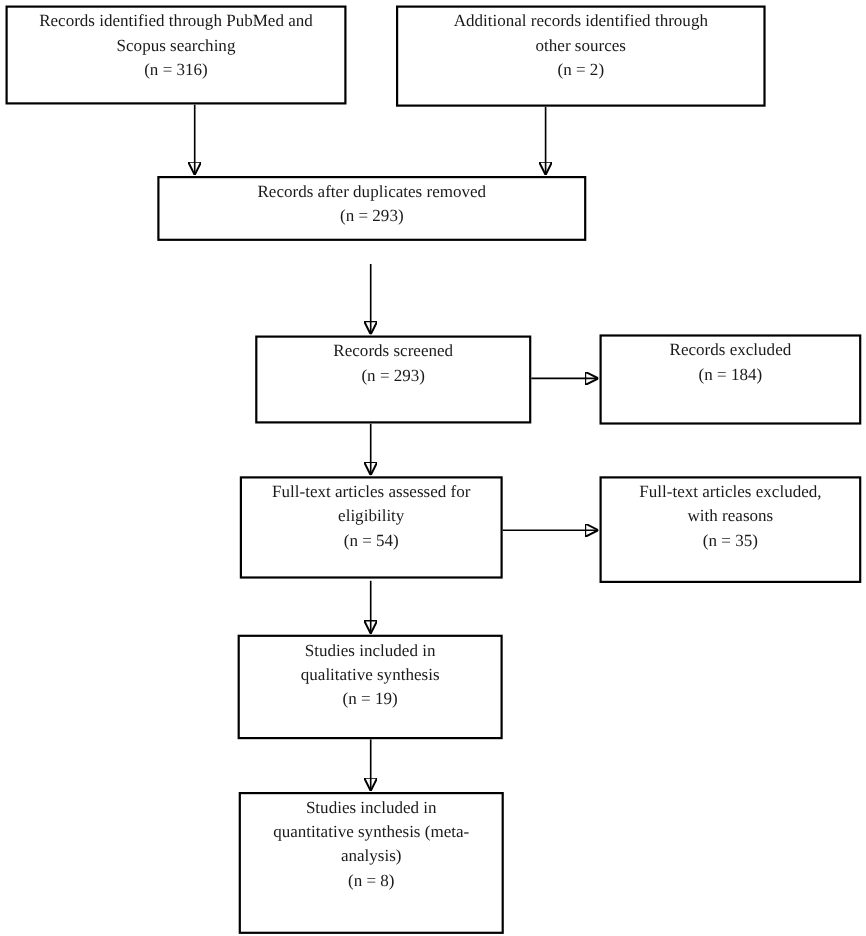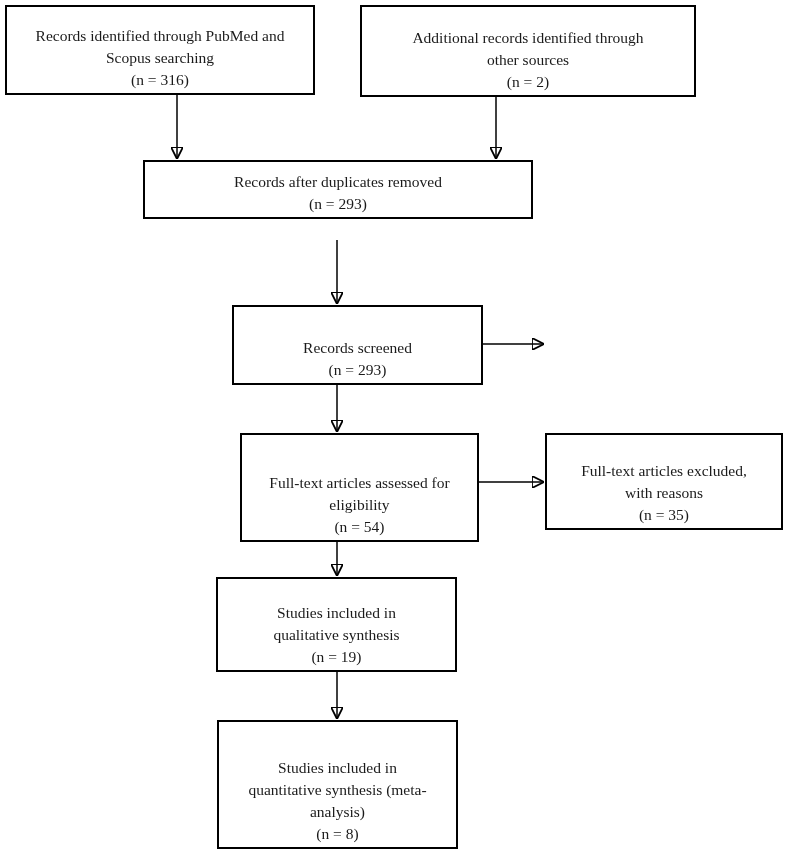--- a/index.html
+++ b/index.html
@@ -15,21 +15,21 @@
     font-family: "Liberation Serif", "DejaVu Serif", serif;
     color: #1a1a1a;
     overflow: hidden;
   }
   .node {
     position: absolute;
     box-sizing: border-box;
     border: 2px solid #000000;
     background: #ffffff;
     display: flex;
-    align-items: flex-end;
+    align-items: flex-start;
     justify-content: center;
     text-align: center;
     font-size: 15.5px;
     line-height: 22px;
     padding: 2px 6px;
   }
   .node .node-text {
     white-space: pre-line;
   }
   svg.connectors {
@@ -44,21 +44,21 @@
     stroke: #000000;
     stroke-width: 1.5;
     fill: none;
   }
   
   #node-identified        { left: 5px;   top: 5px;   width: 310px; height: 90px; }
   #node-additional        { left: 360px; top: 5px;   width: 336px; height: 92px; }
   #node-deduplicated      { left: 143px; top: 160px; width: 390px; height: 59px; }
   #node-screened          { left: 232px; top: 305px; width: 251px; height: 80px; }
   #node-excluded          { left: 545px; top: 304px; width: 238px; height: 82px; }
-  #node-fulltext          { left: 218px; top: 433px; width: 239px; height: 109px; margin-left: 22px; }
+  #node-fulltext          { left: 218px; top: 433px; width: 239px; height: 93px; }
   #node-fulltext-excluded { left: 545px; top: 433px; width: 238px; height: 97px; }
   #node-qualitative       { left: 216px; top: 577px; width: 241px; height: 95px; }
   #node-quantitative      { left: 217px; top: 720px; width: 241px; height: 129px; }
 </style>
 </head>
 <body>
 
 <div class="canvas">
 
   <svg class="connectors" viewBox="0 0 787 851" xmlns="http://www.w3.org/2000/svg">
@@ -92,20 +92,24 @@
   <div class="node" id="node-deduplicated">
     <span class="node-text">Records after duplicates removed
 (n = 293)</span>
   </div>
 
   <div class="node" id="node-screened">
     <span class="node-text">Records screened
 (n = 293)</span>
   </div>
 
+  <div class="node" id="node-excluded">
+    <span class="node-text">Records excluded
+(n = 184)</span>
+  </div>
 
   <div class="node" id="node-fulltext">
     <span class="node-text">Full-text articles assessed for
 eligibility
 (n = 54)</span>
   </div>
 
   <div class="node" id="node-fulltext-excluded">
     <span class="node-text">Full-text articles excluded,
 with reasons

